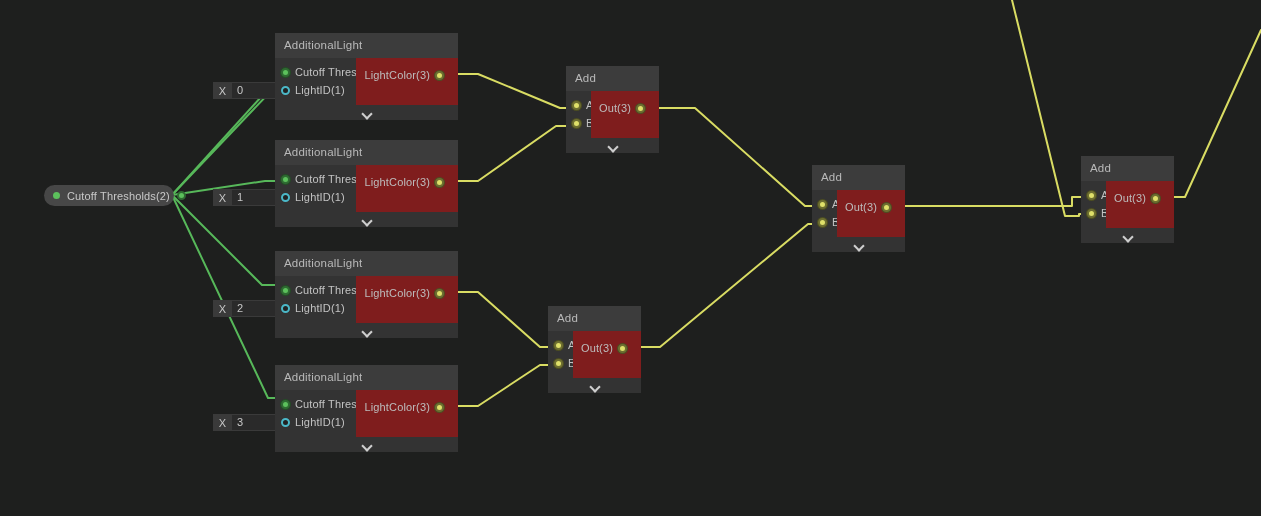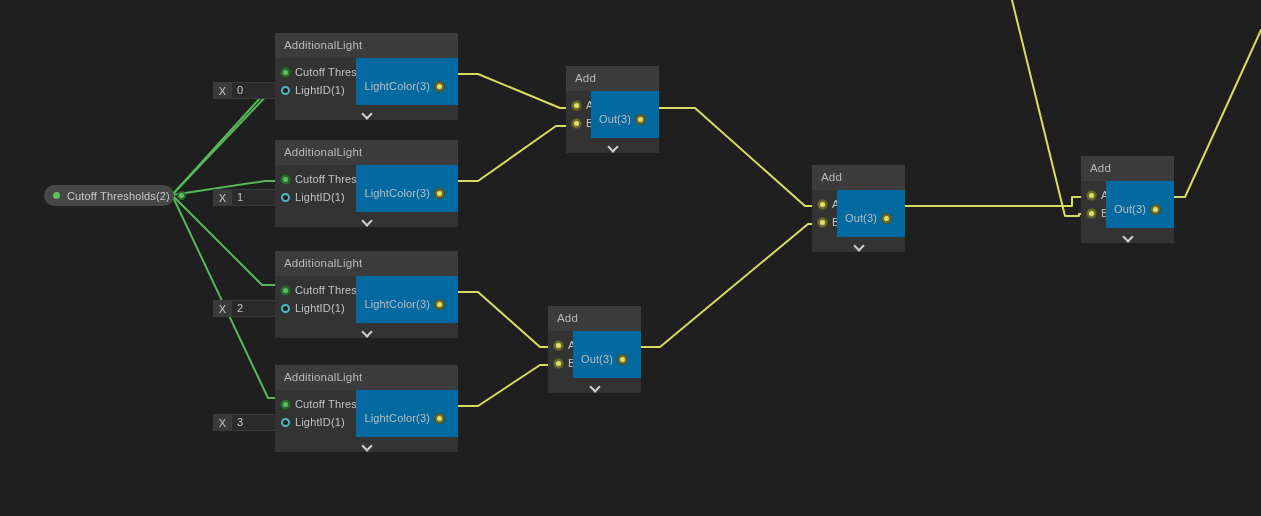--- a/index.html
+++ b/index.html
@@ -43,22 +43,22 @@
   .node-body {
     display: flex;
     background: #2b2b2b;
   }
   .col-in {
     background: #333333;
     padding: 5px 10px 6px 0px;
     min-width: 0;
   }
   .col-out {
-    background: #0369a1;
-    padding: 19px 10px 6px 8px;
+    background: #7f1d1d;
+    padding: 8px 10px 6px 8px;
     flex: 1 1 auto;
     position: relative;
   }
   .port-row {
     display: flex;
     align-items: center;
     height: 18px;
     position: relative;
     white-space: nowrap;
   }

